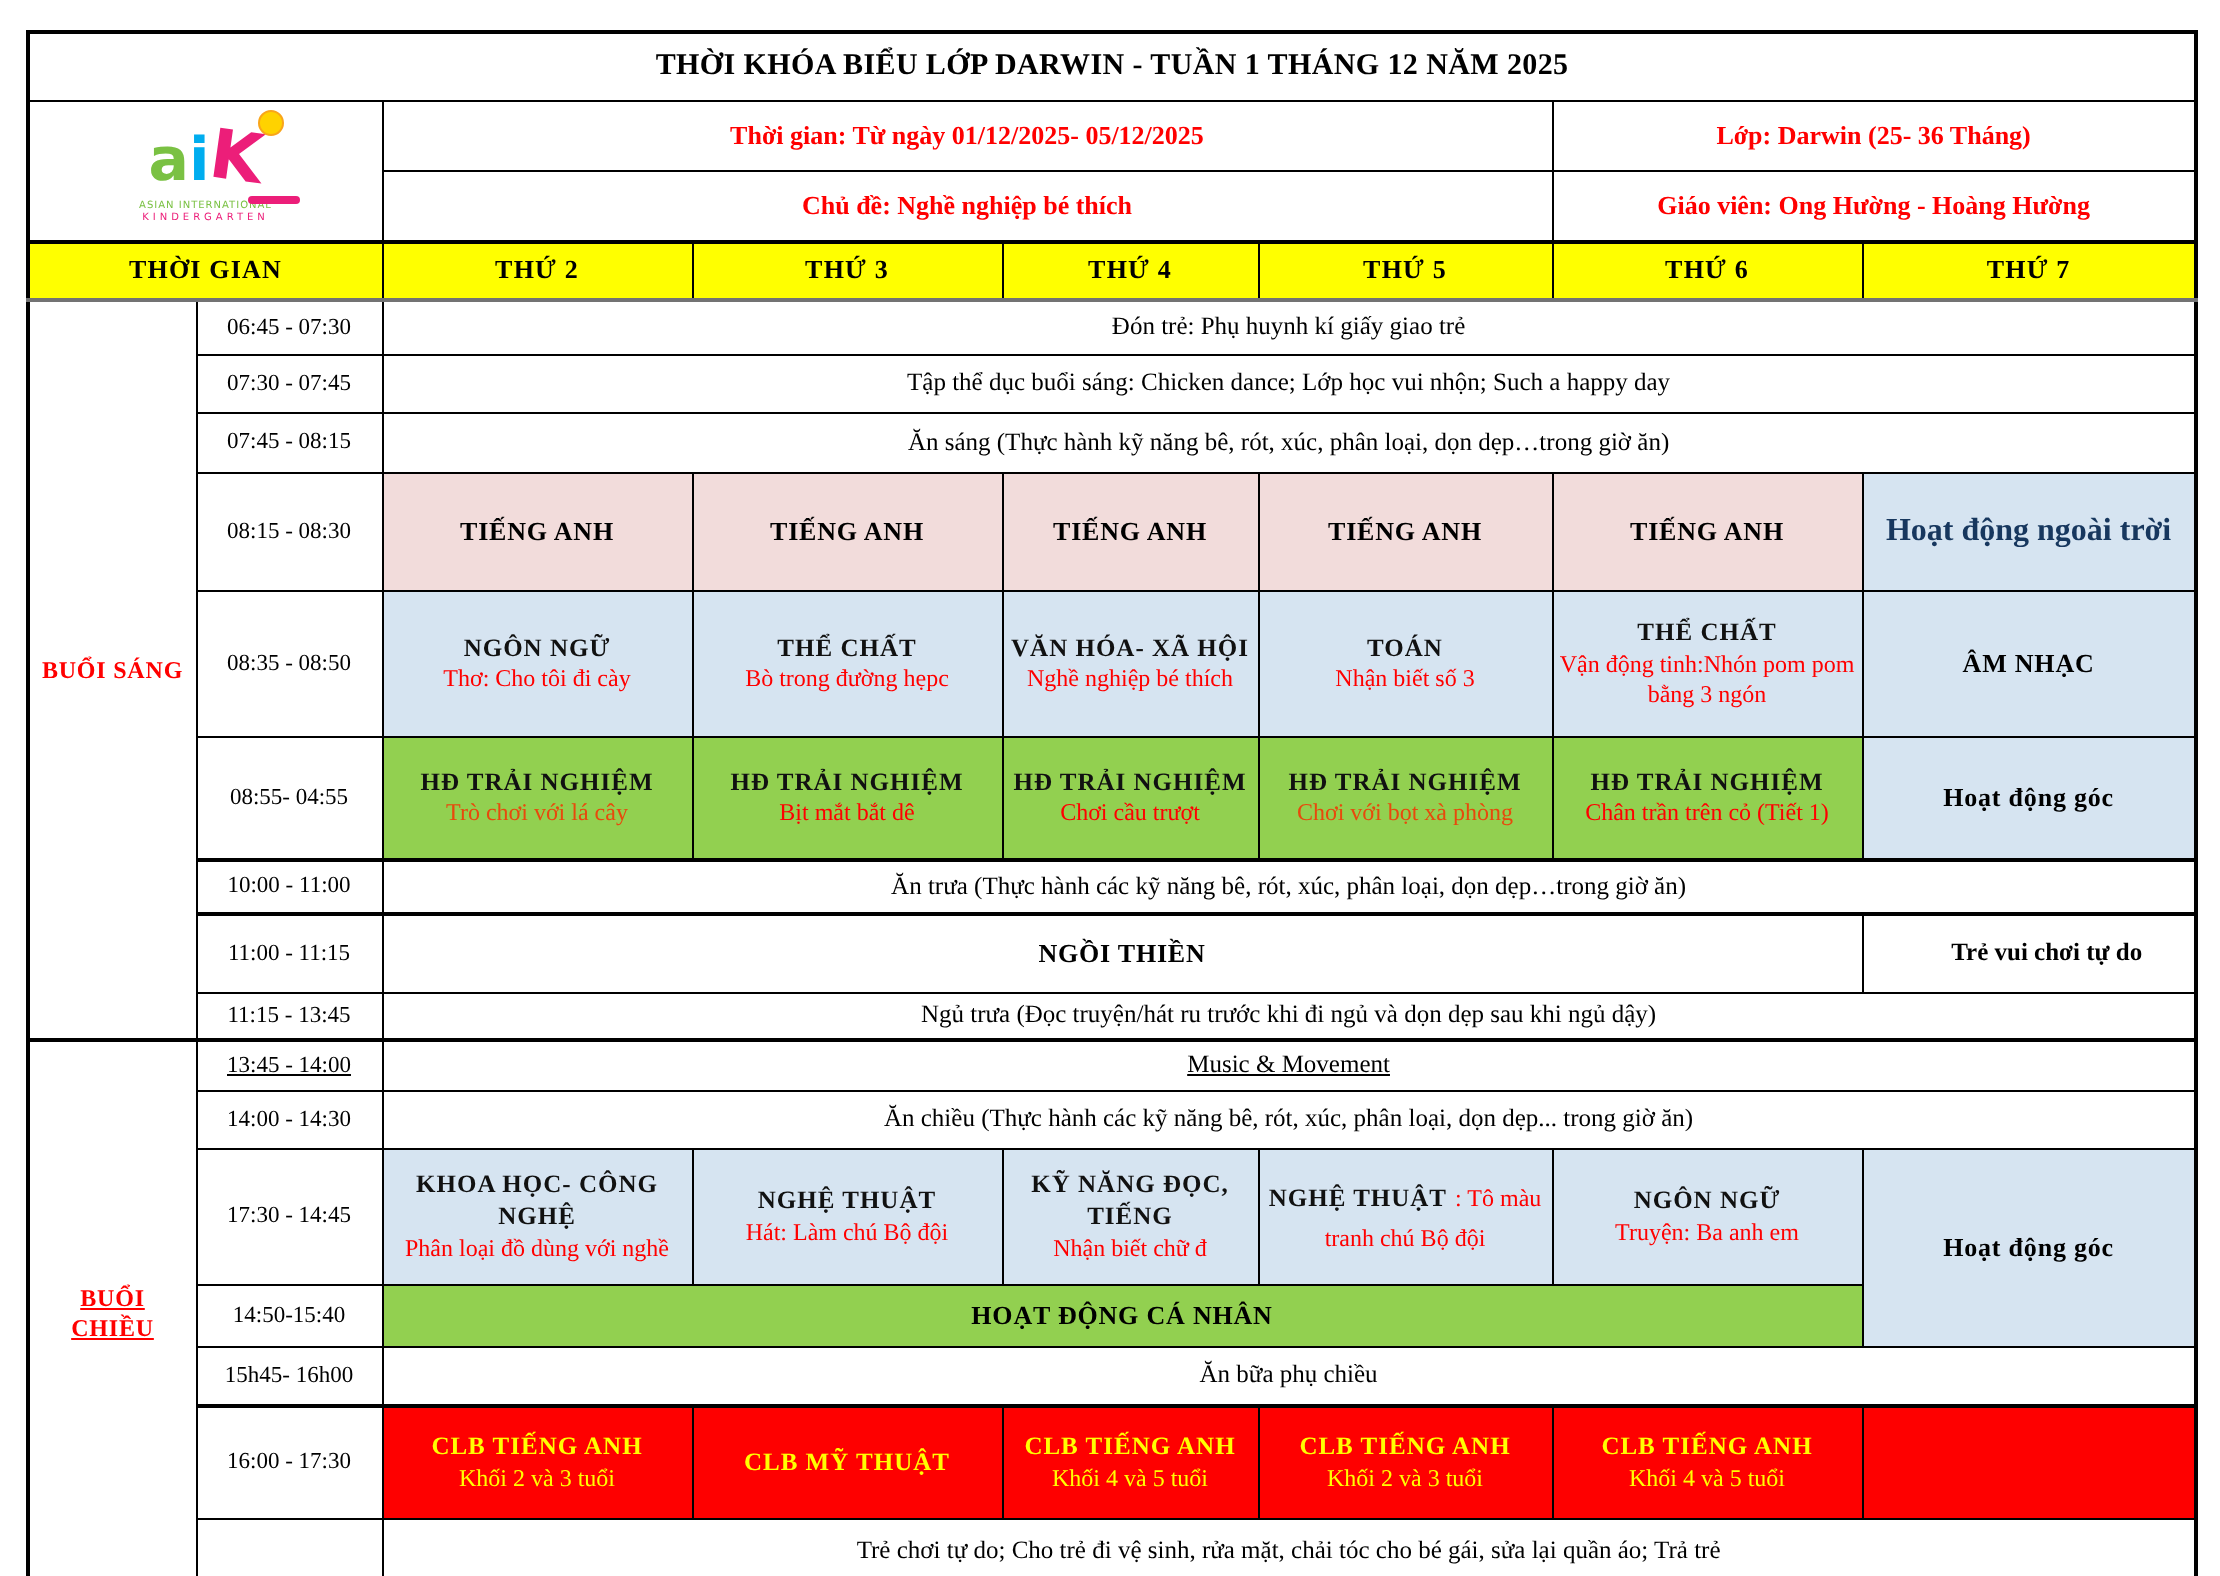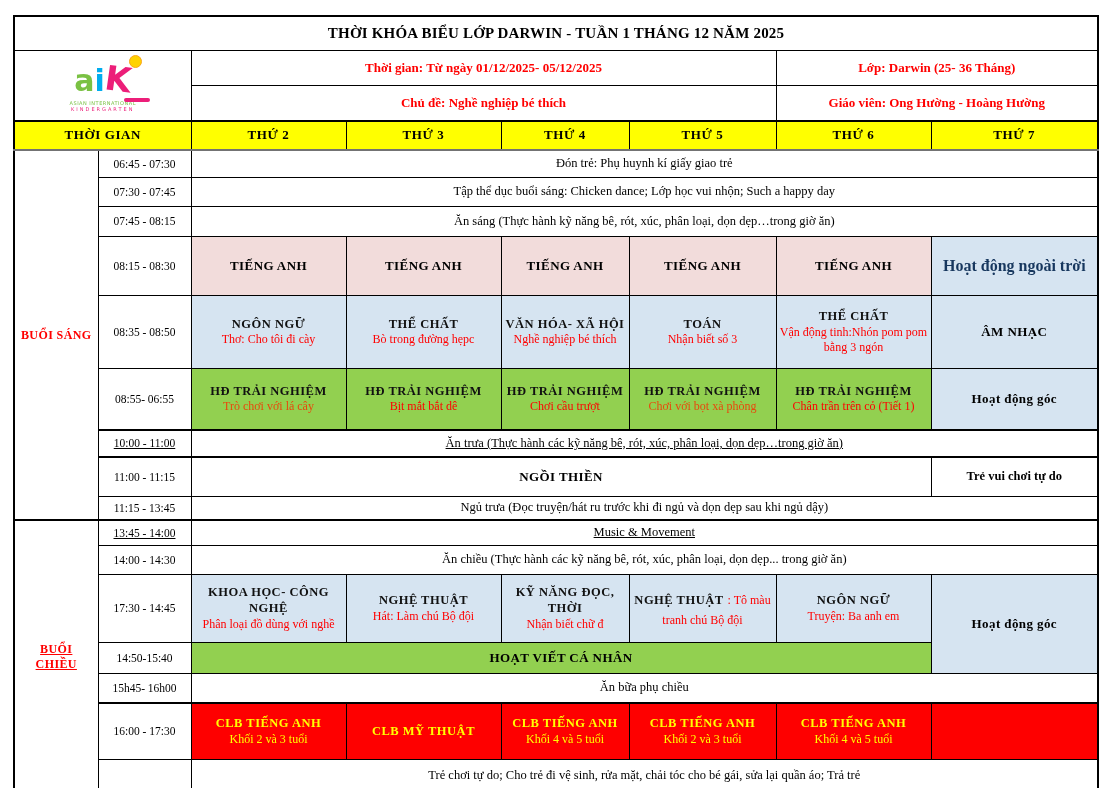--- a/index.html
+++ b/index.html
@@ -6,21 +6,21 @@
   body{width:1110px;height:788px;font-family:"Liberation Serif","DejaVu Serif",serif;color:#000;}
   .sheet{position:relative;width:1110px;height:788px;background:#fff;overflow:hidden;}
   table{border-collapse:collapse;table-layout:fixed;margin:15px 0 0 13px;width:1084px;border:2px solid #000;}
   td{border:1px solid #000;text-align:center;vertical-align:middle;padding:1px 3px;overflow:hidden;line-height:1.25;}
   
   .r-title td{height:31px;}
   .r-info td{height:32px;}
   .r-days td{height:25px;}
   .rh26 td{height:24px;} .rh28 td{height:26px;} .rh29 td{height:27px;}
   .rh58 td{height:56px;} .rh72 td{height:70px;} .rh60 td{height:58px;}
-  .rh25 td{height:23px;text-decoration:underline;} .rh38 td{height:36px;} .rh22 td{height:20px;}
+  .rh25 td{height:23px;} .rh38 td{height:36px;} .rh22 td{height:20px;}
   .rh24 td{height:22px;text-decoration:underline;} .rh67 td{height:65px;} .rh30 td{height:28px;}
   .rh55 td{height:53px;} .rh32 td{height:30px;}
   
   .bt2 td{border-top:2.5px solid #000;}
   .bt2y td{border-top:2px solid #000;border-bottom:2px solid #737373;}
   
   .title{font-weight:bold;font-size:15px;letter-spacing:.2px;}
   .info{color:var(--c-text_red);font-weight:bold;font-size:13px;}
   .dayh{background:var(--c-yellow);font-weight:bold;font-size:13px;letter-spacing:.6px;}
   .session{color:var(--c-text_red);font-weight:bold;font-size:12px;letter-spacing:.4px;}
@@ -30,21 +30,21 @@
   .pink{background:var(--c-pink);}
   .blue{background:var(--c-blue);}
   .green{background:var(--c-green);}
   .redbg{background:var(--c-red_bg);}
   .subj .t{font-weight:bold;font-size:12.5px;letter-spacing:.5px;color:#111;}
   .subj .s{font-size:12px;color:var(--c-text_red);}
   .subj .s.orange{color:var(--c-text_orange);}
   .navy{color:var(--c-navy);font-weight:bold;font-size:16px;}
   .clb .t{color:var(--c-club_text);font-weight:bold;font-size:12.5px;letter-spacing:.5px;}
   .clb .s{color:var(--c-club_text);font-size:12px;}
-  .wrapnarrow{padding:0 26px;font-weight:bold;font-size:12.5px;}
+  .wrapnarrow{padding:0 26px;font-weight:bold;font-size:12.5px;text-align:right;}
   .tinline .t{font-weight:bold;font-size:12.5px;letter-spacing:.5px;color:#111;}
   .tinline .s{font-size:12px;color:var(--c-text_red);}
   
   .logo{position:relative;width:150px;margin:0 auto;text-align:center;font-family:"DejaVu Sans",sans-serif;}
   .logo-letters{position:relative;height:40px;line-height:40px;}
   .logo .la{color:var(--c-logo_green);font-weight:bold;font-size:30px;}
   .logo .li{color:var(--c-logo_blue);font-weight:bold;font-size:30px;}
   .logo .lk{color:var(--c-logo_pink);font-weight:bold;font-size:34px;display:inline-block;transform:rotate(8deg);}
   .logo .ball{position:absolute;top:-4px;right:36px;width:11px;height:11px;border-radius:50%;background:var(--c-logo_yellow);border:1.5px solid var(--c-logo_orange);}
   .logo .swoosh{position:absolute;bottom:-3px;right:28px;width:26px;height:4px;border-radius:3px;background:var(--c-logo_pink);}
@@ -142,21 +142,21 @@
       <div class="t">TOÁN</div>
       <div class="s">Nhận biết số 3</div>
     </td>
     <td class="blue subj">
       <div class="t">THỂ CHẤT</div>
       <div class="s">Vận động tinh:Nhón pom pom bằng 3 ngón</div>
     </td>
     <td class="blue bold">ÂM NHẠC</td>
   </tr>
   <tr class="rh60">
-    <td class="time">08:55- 06:55</td>
+    <td class="time">08:55- 04:55</td>
     <td class="green subj">
       <div class="t">HĐ TRẢI NGHIỆM</div>
       <div class="s orange">Trò chơi với lá cây</div>
     </td>
     <td class="green subj">
       <div class="t">HĐ TRẢI NGHIỆM</div>
       <div class="s">Bịt mắt bắt dê</div>
     </td>
     <td class="green subj">
       <div class="t">HĐ TRẢI NGHIỆM</div>
@@ -199,36 +199,36 @@
     <td class="time">17:30 - 14:45</td>
     <td class="blue subj">
       <div class="t">KHOA HỌC- CÔNG NGHỆ</div>
       <div class="s">Phân loại đồ dùng với nghề</div>
     </td>
     <td class="blue subj">
       <div class="t">NGHỆ THUẬT</div>
       <div class="s">Hát: Làm chú Bộ đội</div>
     </td>
     <td class="blue subj">
-      <div class="t">KỸ NĂNG ĐỌC, THỜI</div>
+      <div class="t">KỸ NĂNG ĐỌC, TIẾNG</div>
       <div class="s">Nhận biết chữ đ</div>
     </td>
     <td class="blue tinline">
       <span class="t">NGHỆ THUẬT</span>
       <span class="s">: Tô màu tranh chú Bộ đội</span>
     </td>
     <td class="blue subj">
       <div class="t">NGÔN NGỮ</div>
       <div class="s">Truyện: Ba anh em</div>
     </td>
     <td rowspan="2" class="blue bold">Hoạt động góc</td>
   </tr>
   <tr class="rh30">
     <td class="time">14:50-15:40</td>
-    <td colspan="5" class="green bold">HOẠT VIẾT CÁ NHÂN</td>
+    <td colspan="5" class="green bold">HOẠT ĐỘNG CÁ NHÂN</td>
   </tr>
   <tr class="rh28">
     <td class="time">15h45- 16h00</td>
     <td colspan="6" class="full">Ăn bữa phụ chiều</td>
   </tr>
   <tr class="rh55 bt2">
     <td class="time">16:00 - 17:30</td>
     <td class="redbg clb">
       <div class="t">CLB TIẾNG ANH</div>
       <div class="s">Khối 2 và 3 tuổi</div>

